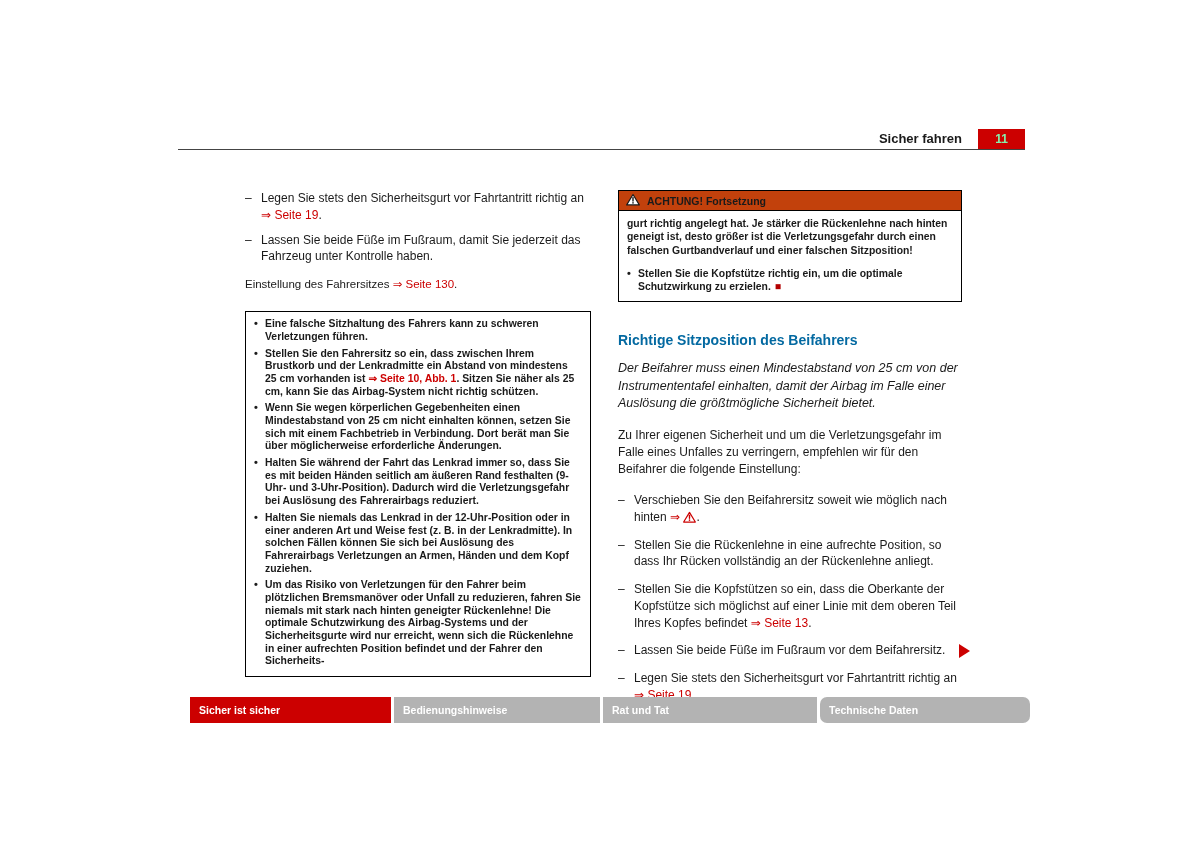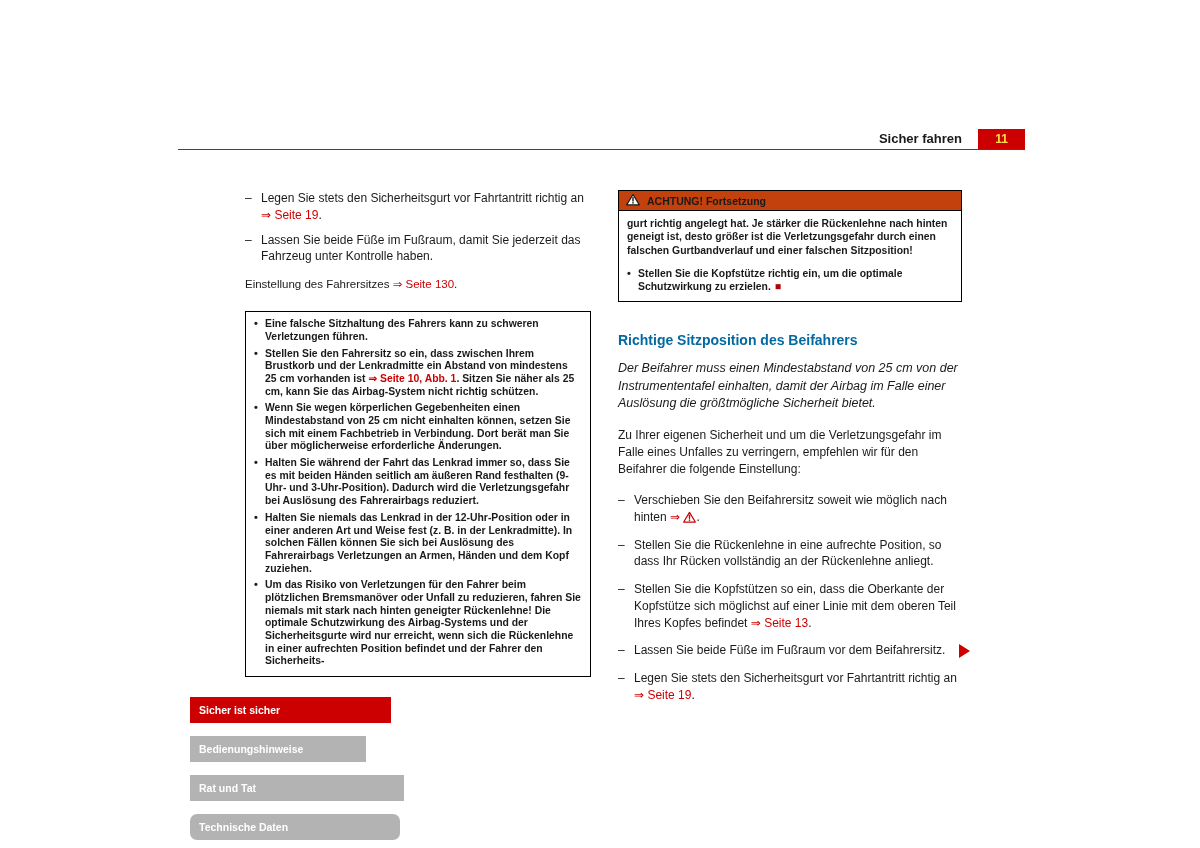--- a/index.html
+++ b/index.html
@@ -3,21 +3,21 @@
 <meta charset="utf-8">
 <style>
   html,body { margin:0; padding:0; background:#ffffff; }
   .page { position:relative; width:1200px; height:848px; background:#ffffff; overflow:hidden;
           font-family:"Liberation Sans", sans-serif; color:#1a1a1a; }
   .page * { box-sizing:border-box; }
 
   
   .header-title { position:absolute; top:131px; right:238px; font-size:13px; font-weight:bold; }
   .page-num { position:absolute; left:978px; top:129px; width:47px; height:20px; background:#cc0000;
-              color:#fde047; font-weight:bold; font-size:12px; display:flex; align-items:center; justify-content:center; }
+              color:#86efac; font-weight:bold; font-size:12px; display:flex; align-items:center; justify-content:center; }
   .header-rule { position:absolute; left:178px; top:149px; width:847px; border-top:1px solid #444; }
 
   
   .col-left  { position:absolute; left:245px; top:190px; width:346px; }
   .col-right { position:absolute; left:618px; top:190px; width:344px; }
 
   
   .ditem { position:relative; padding-left:16px; font-size:12px; line-height:1.4; margin-bottom:8px; }
   .ditem::before { content:"\2013"; position:absolute; left:0; top:0; }
   .note { font-size:11.5px; margin-top:12px; }
@@ -40,25 +40,25 @@
   .section-heading { color:#0369a1; font-weight:bold; font-size:14px; margin:30px 0 12px 0; }
   .lead { font-style:italic; font-size:12.5px; line-height:1.4; margin-bottom:14px; }
   .para { font-size:12px; line-height:1.42; margin-bottom:14px; }
   .rlist .ditem { margin-bottom:11px; }
   .inline-warn svg { vertical-align:-2px; }
 
   .cont-marker { position:absolute; left:959px; top:644px; width:0; height:0;
                  border-left:11px solid #cc0000; border-top:7px solid transparent; border-bottom:7px solid transparent; }
 
   
-  .footer { position:absolute; left:190px; top:697px; display:flex; gap:13px;flex-direction:column; }
+  .footer { position:absolute; left:190px; top:697px; display:flex; gap:3px; }
   .footer .tab { height:26px; display:flex; align-items:center; padding-left:9px;
                  color:#ffffff; font-weight:bold; font-size:10.5px; background:#b3b3b3; cursor:pointer; }
   .footer .tab.active { background:#cc0000; }
-  .t1 { width:201px; } .t2 { width:176px; } .t3 { width:214px; } .t4 { width:210px;border-radius:7px; }
+  .t1 { width:201px; } .t2 { width:206px; } .t3 { width:214px; } .t4 { width:210px;border-radius:7px; }
 </style>
 </head>
 <body>
 
 <div class="page">
 
   <div class="header-title">Sicher fahren</div>
   <div class="page-num">11</div>
   <div class="header-rule"></div>
 

